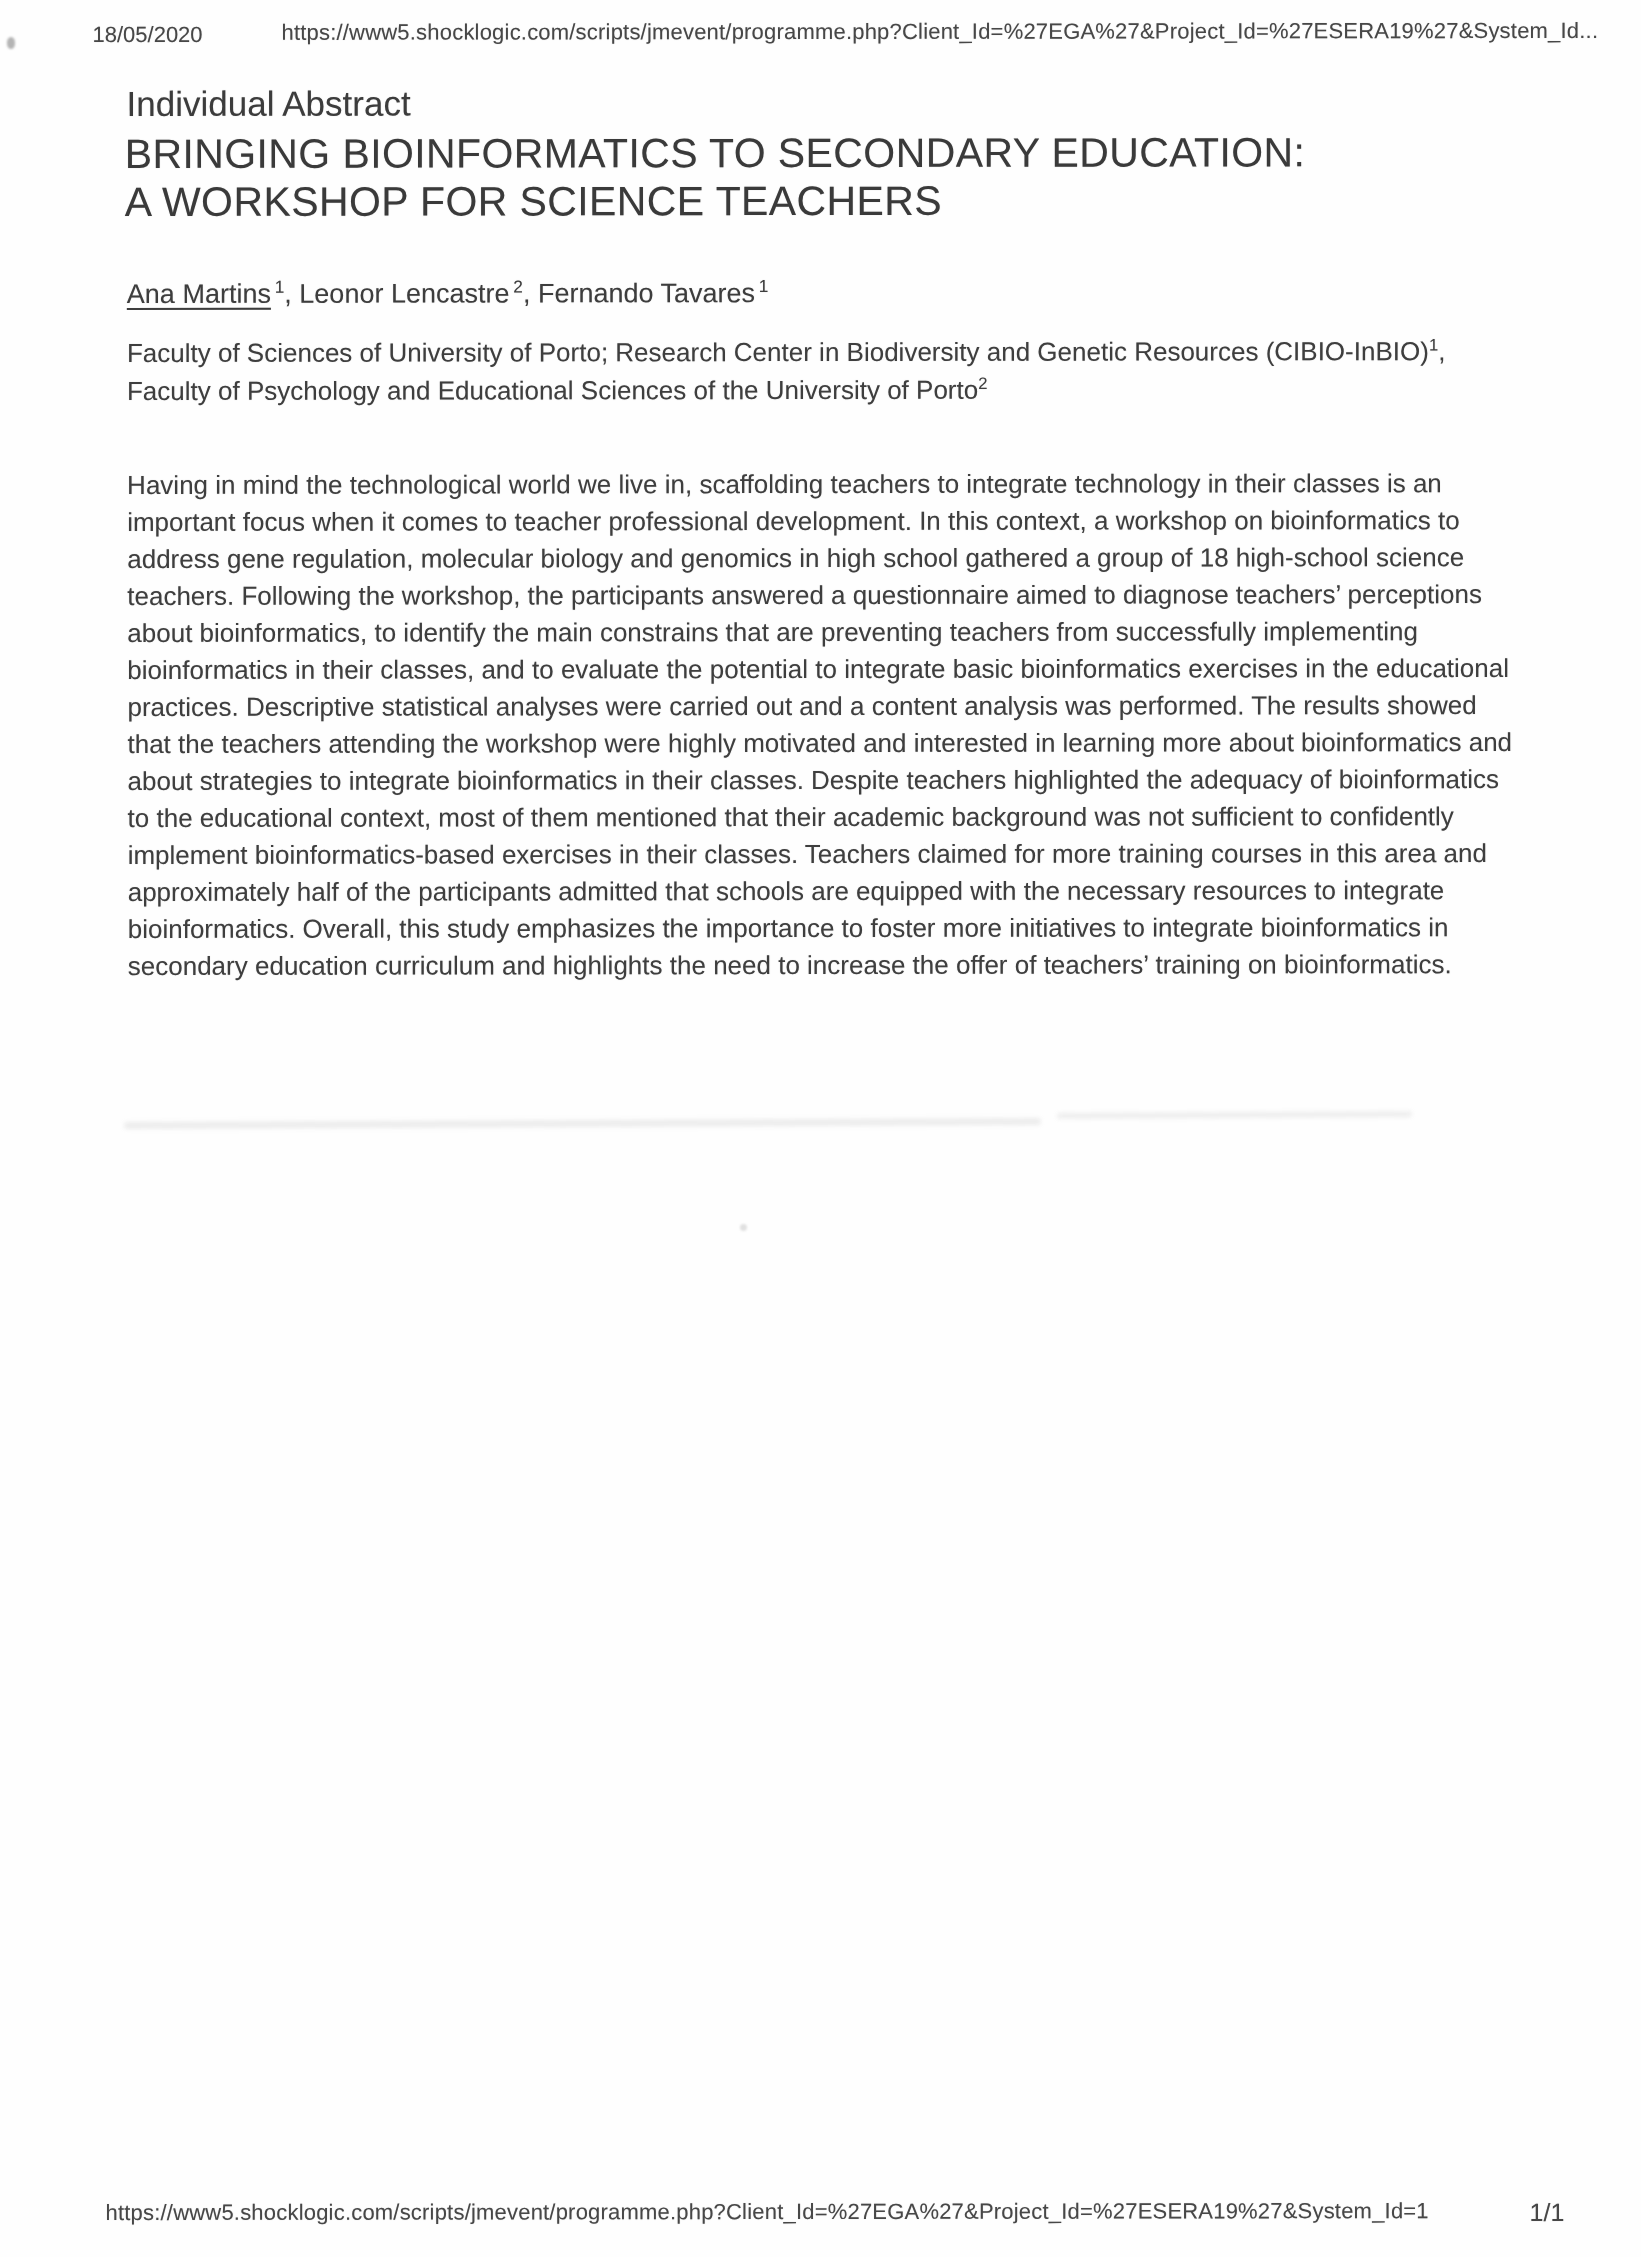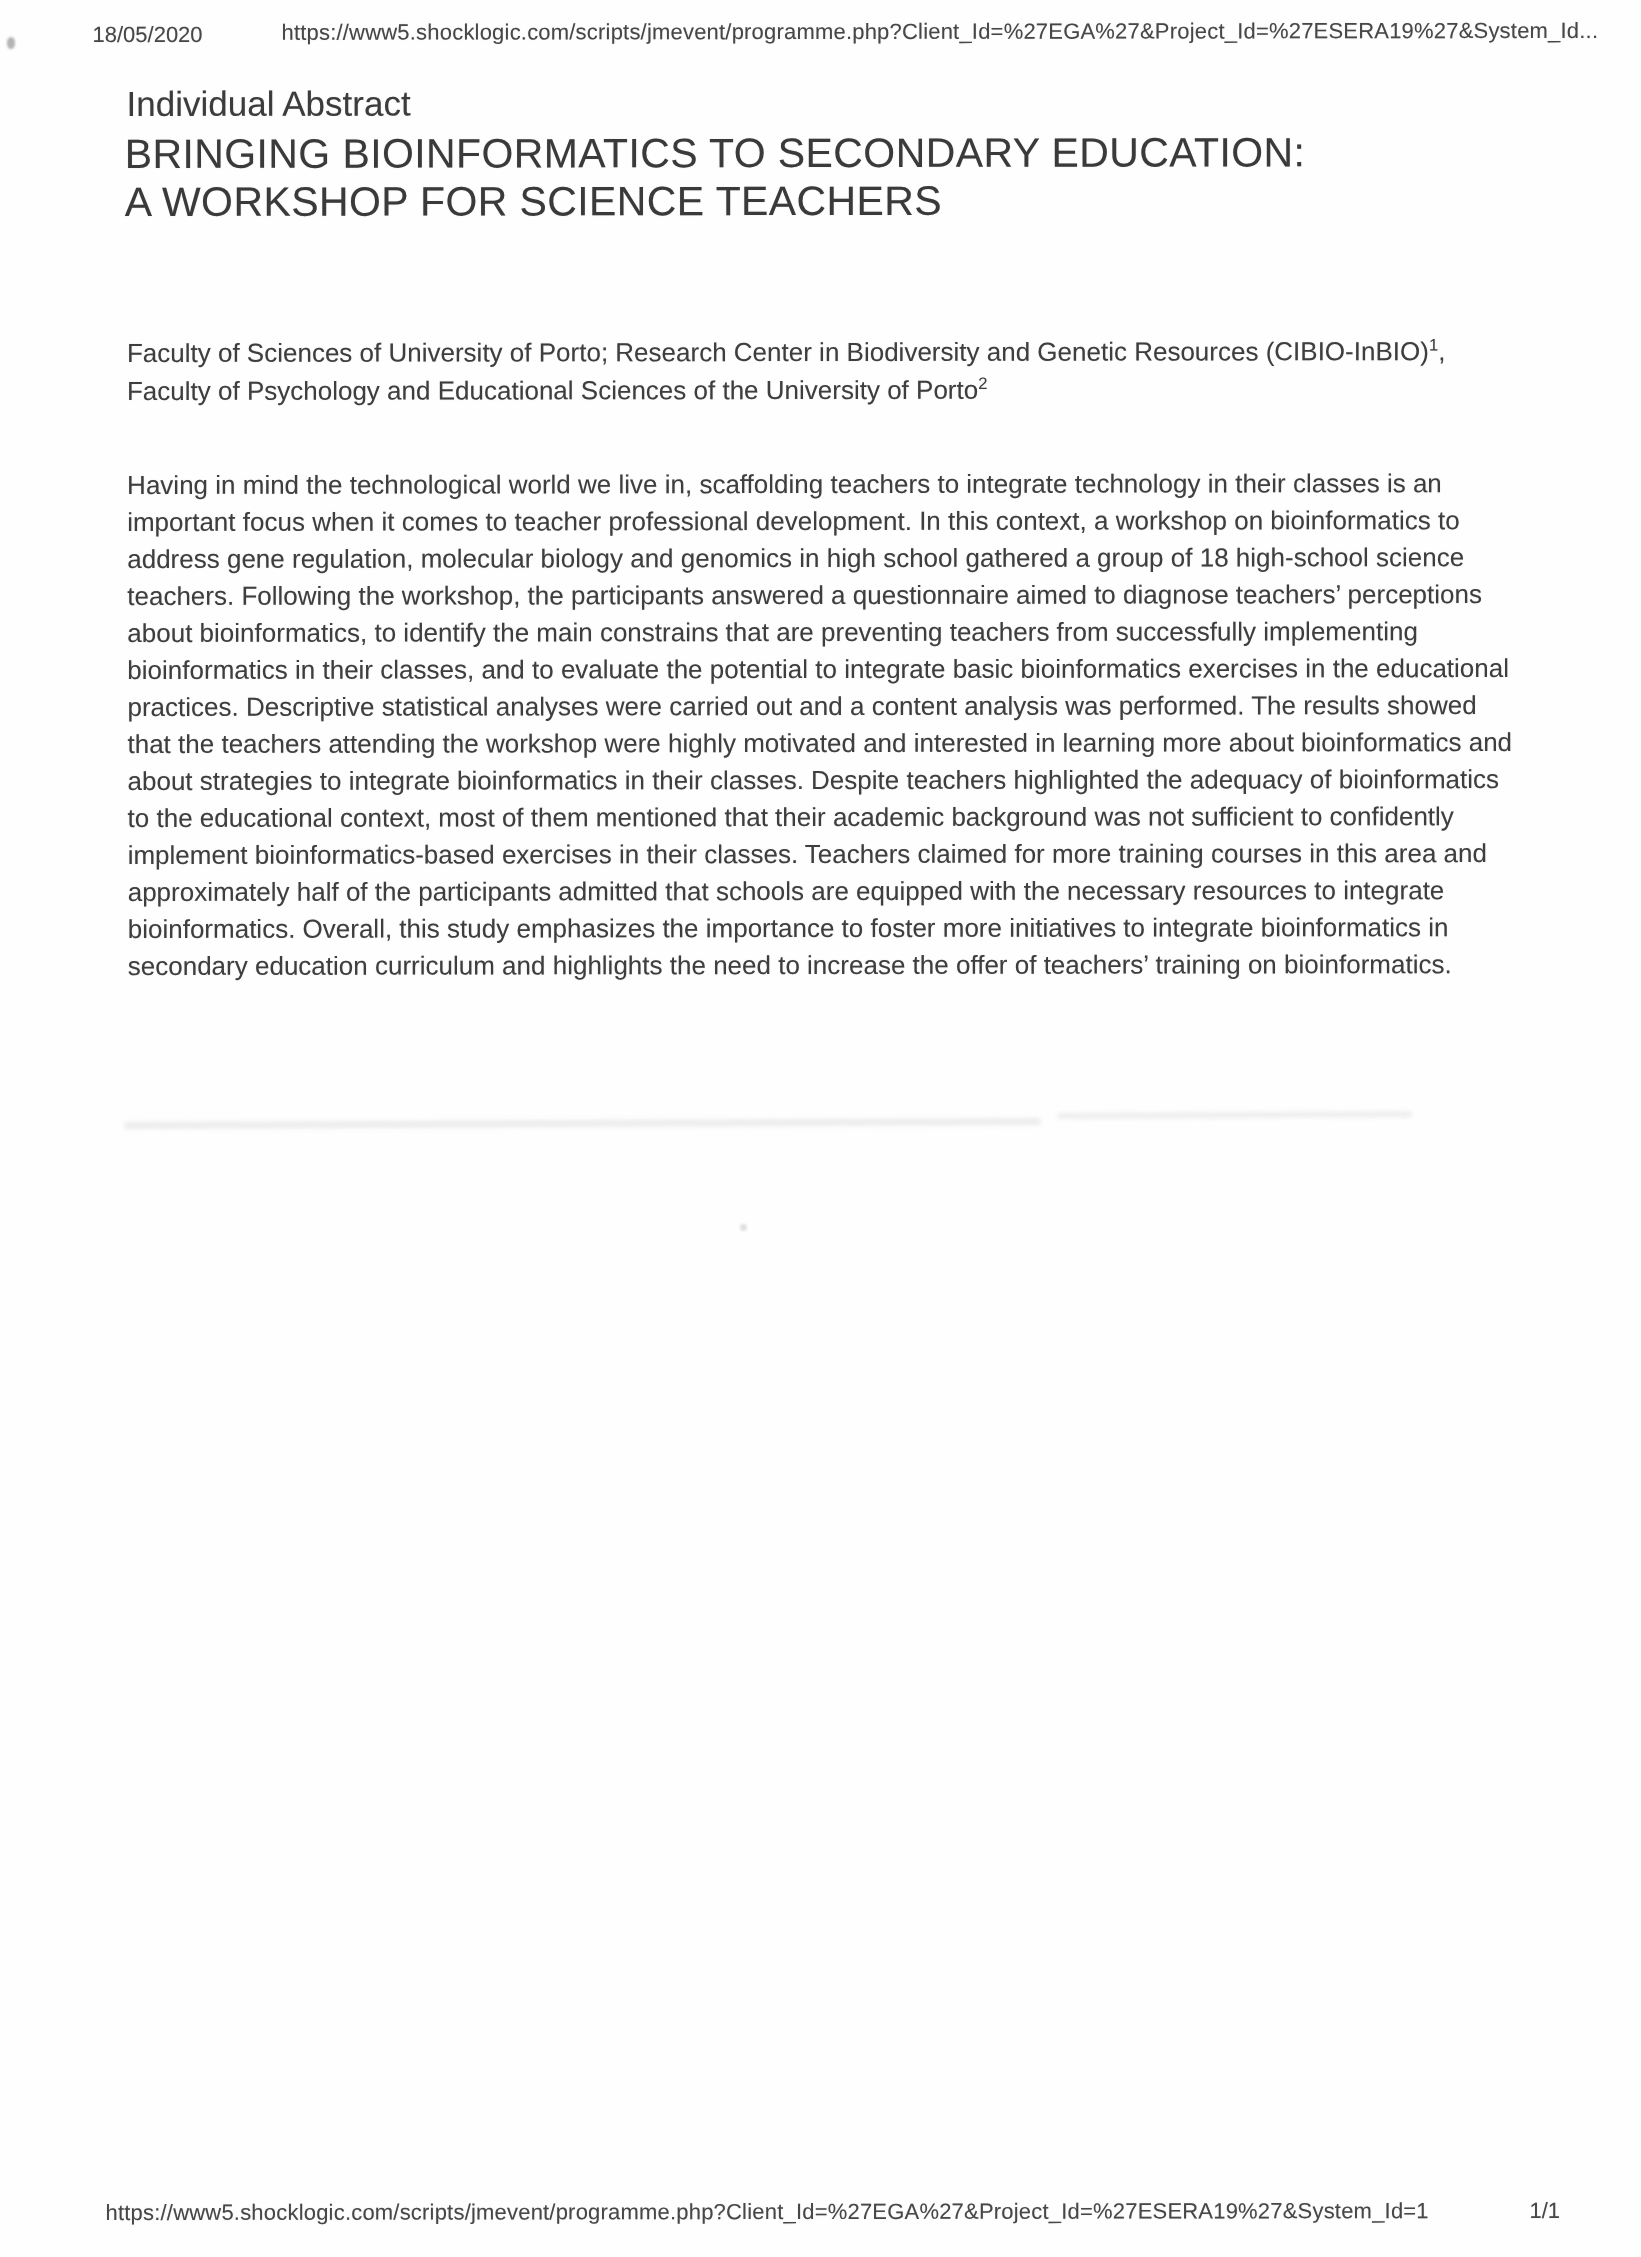--- a/index.html
+++ b/index.html
@@ -111,21 +111,21 @@
     top: 2199px;
     font-size: 22px;
     color: #474747;
     white-space: nowrap;
     letter-spacing: 0.2px;
   }
   .footer-page {
     position: absolute;
     left: 1528px;
     top: 2199px;
-    font-size: 22px;
+    font-size: 25px;
     color: #474747;
   }
   
   .artifact {
     position: absolute;
     pointer-events: none;
   }
   .streak-1 {
     left: 124px;
     top: 1120px;
@@ -174,20 +174,23 @@
     <div class="header-date soft">18/05/2020</div>
     <div class="header-url soft">https://www5.shocklogic.com/scripts/jmevent/programme.php?Client_Id=%27EGA%27&amp;Project_Id=%27ESERA19%27&amp;System_Id...</div>
 
     <div class="section-label soft">Individual Abstract</div>
 
     <h1 class="doc-title soft">
       <div>BRINGING BIOINFORMATICS TO SECONDARY EDUCATION:</div>
       <div>A WORKSHOP FOR SCIENCE TEACHERS</div>
     </h1>
 
+    <div class="authors soft">
+      <span class="author-underlined">Ana Martins</span><sup>1</sup><span>, </span><span>Leonor Lencastre</span><sup>2</sup><span>, </span><span>Fernando Tavares</span><sup>1</sup>
+    </div>
 
     <div class="affiliation soft">
       <span>Faculty of Sciences of University of Porto; Research Center in Biodiversity and Genetic Resources (CIBIO-InBIO)</span><sup>1</sup><span>, Faculty of Psychology and Educational Sciences of the University of Porto</span><sup>2</sup>
     </div>
 
     <p class="abstract soft">Having in mind the technological world we live in, scaffolding teachers to integrate technology in their classes is an important focus when it comes to teacher professional development. In this context, a workshop on bioinformatics to address gene regulation, molecular biology and genomics in high school gathered a group of 18 high-school science teachers. Following the workshop, the participants answered a questionnaire aimed to diagnose teachers’ perceptions about bioinformatics, to identify the main constrains that are preventing teachers from successfully implementing bioinformatics in their classes, and to evaluate the potential to integrate basic bioinformatics exercises in the educational practices. Descriptive statistical analyses were carried out and a content analysis was performed. The results showed that the teachers attending the workshop were highly motivated and interested in learning more about bioinformatics and about strategies to integrate bioinformatics in their classes. Despite teachers highlighted the adequacy of bioinformatics to the educational context, most of them mentioned that their academic background was not sufficient to confidently implement bioinformatics-based exercises in their classes. Teachers claimed for more training courses in this area and approximately half of the participants admitted that schools are equipped with the necessary resources to integrate bioinformatics. Overall, this study emphasizes the importance to foster more initiatives to integrate bioinformatics in secondary education curriculum and highlights the need to increase the offer of teachers’ training on bioinformatics.</p>
 
     <div class="footer-url soft">https://www5.shocklogic.com/scripts/jmevent/programme.php?Client_Id=%27EGA%27&amp;Project_Id=%27ESERA19%27&amp;System_Id=1</div>
     <div class="footer-page soft">1/1</div>
 

